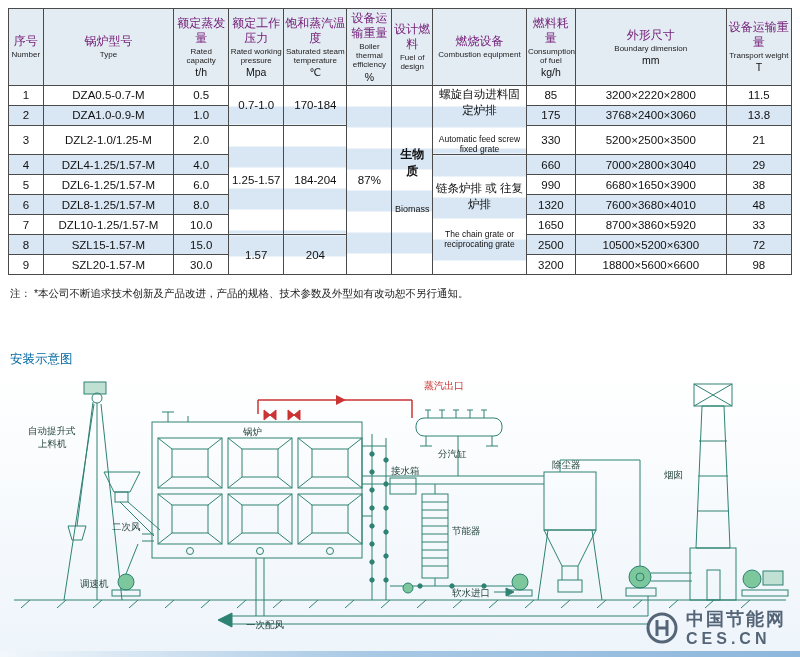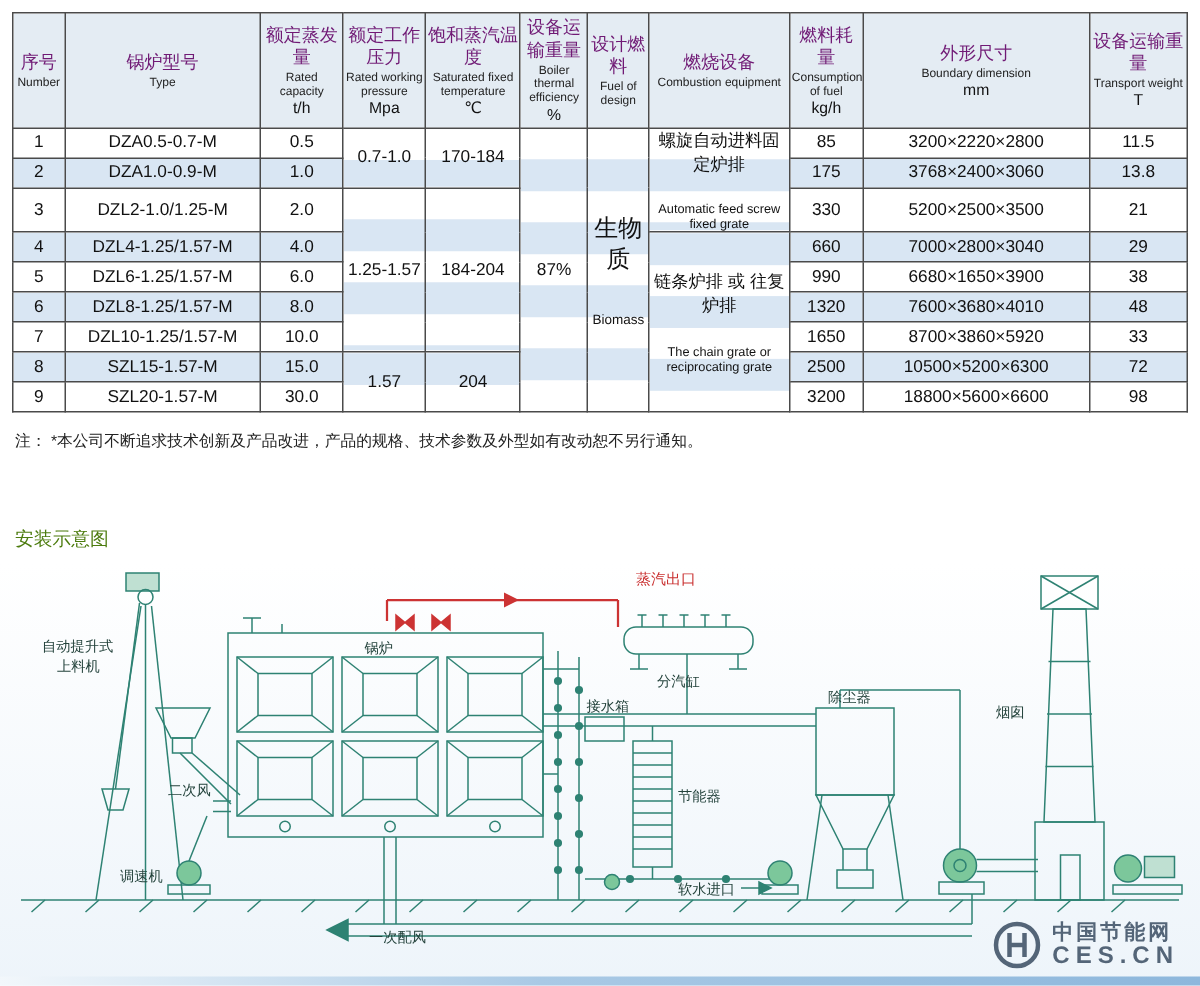--- a/index.html
+++ b/index.html
@@ -11,35 +11,35 @@
   .spec-table th{background:#e4ecf3;font-weight:normal;padding:2px 1px;height:72px;}
   .hz{font-size:12px;line-height:1.25;color:#701a75;}
   .he{font-size:8px;line-height:1.15;margin-top:1px;color:#222;}
   .hu{font-size:10.5px;margin-top:1px;color:#111;}
   .spec-table tbody td{font-size:11.5px;height:20px;padding:0 2px;background:#fff;}
   .spec-table tbody tr:nth-child(even) td{background:#d9e6f3;}
   .spec-table tbody td.mA{background:repeating-linear-gradient(to bottom,#ffffff 0,#ffffff 21px,#d9e6f3 21px,#d9e6f3 42px) !important;}
   .spec-table tbody td.mB{background:repeating-linear-gradient(to bottom,#d9e6f3 0,#d9e6f3 21px,#ffffff 21px,#ffffff 42px) !important;text-align:center;}
   .cell-type{font-size:11px;}
   .cell-dim{font-size:11px;}
-  .fuel-zh{font-size:16px;margin-bottom:24px;}
+  .fuel-zh{font-size:12px;margin-bottom:24px;font-weight:bold;}
   .fuel-en{font-size:9px;}
   .czh{font-size:11.5px;line-height:1.4;}
   .cen{font-size:8.5px;line-height:1.2;margin-top:16px;}
   
   .note{margin:12px 10px 0 10px;font-size:10.5px;color:#222;}
-  .section-title{margin:50px 0 0 10px;font-size:12.5px;color:#4d7c0f;}
+  .section-title{margin:50px 0 0 10px;font-size:12.5px;color:#0369a1;}
   
   .diagram{position:relative;margin-top:8px;width:800px;height:287px;background:linear-gradient(#ffffff,#edf4fa);}
   .diagram svg.main{display:block;}
   .dlabel{font-size:9.5px;fill:#24433c;}
   .dlabel-red{font-size:10px;fill:#c92f2f;}
   .bottom-band{position:absolute;left:0;bottom:0;width:100%;height:12px;background:linear-gradient(to right,#f2f7fb,#a9c9e5 45%,#8db7dc);}
   .watermark{position:absolute;right:14px;bottom:16px;display:flex;align-items:center;gap:7px;color:#44566a;opacity:.9;}
-  .wm-name{font-size:14px;font-weight:bold;letter-spacing:2px;line-height:1.1;}
+  .wm-name{font-size:18px;font-weight:bold;letter-spacing:2px;line-height:1.1;}
   .wm-domain{font-size:16px;font-weight:bold;letter-spacing:4px;line-height:1.1;}
 </style>
 </head>
 <body>
 
 <table class="spec-table">
   <colgroup>
     <col style="width:34px">
       <col style="width:128px">
       <col style="width:54px">
@@ -67,21 +67,21 @@
           <div class="he">Rated capacity</div>
           <div class="hu">t/h</div>
         </th>
       <th>
           <div class="hz">额定工作压力</div>
           <div class="he">Rated working pressure</div>
           <div class="hu">Mpa</div>
         </th>
       <th>
           <div class="hz">饱和蒸汽温度</div>
-          <div class="he">Saturated fixed temperature</div>
+          <div class="he">Saturated steam temperature</div>
           <div class="hu">℃</div>
         </th>
       <th>
           <div class="hz">设备运输重量</div>
           <div class="he">Boiler thermal efficiency</div>
           <div class="hu">%</div>
         </th>
       <th>
           <div class="hz">设计燃料</div>
           <div class="he">Fuel of design</div>

